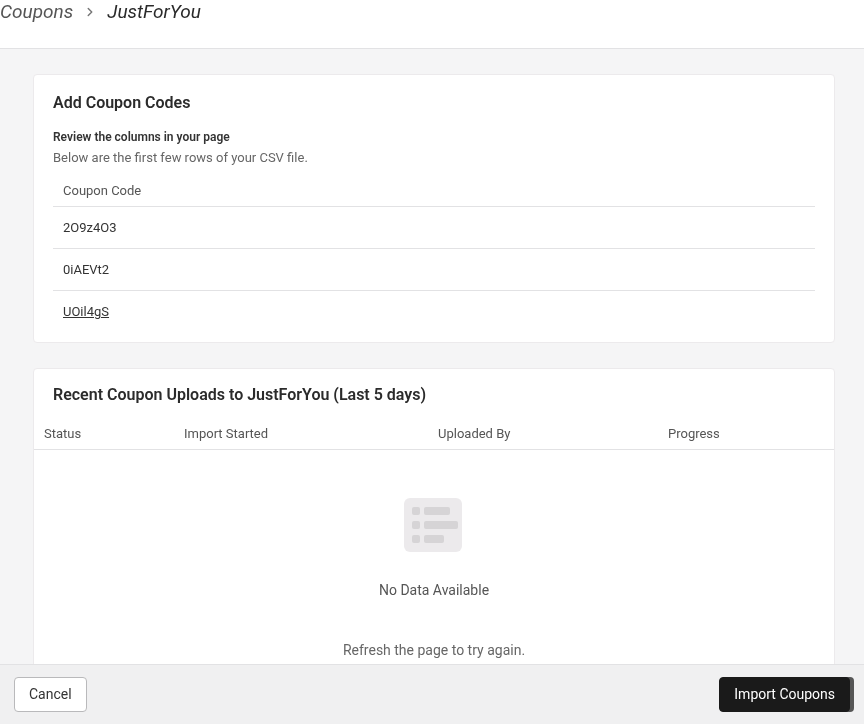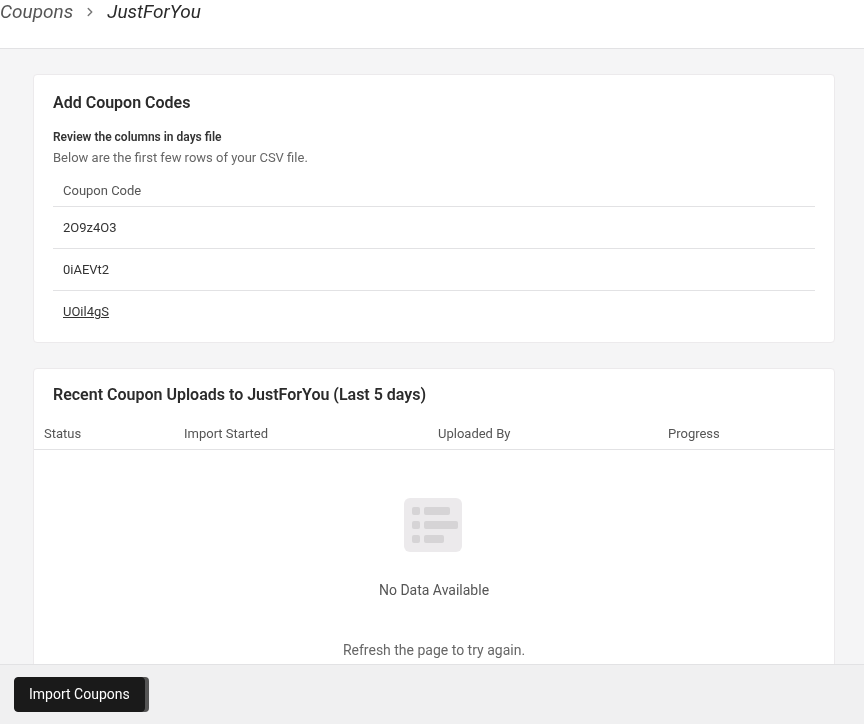--- a/index.html
+++ b/index.html
@@ -189,21 +189,21 @@
         </svg>
     </span>
     <span class="current">JustForYou</span>
   </nav>
 </div>
 
 <div class="content">
 
   <div class="card card-add">
     <h2 class="card-title">Add Coupon Codes</h2>
-    <p class="review-title">Review the columns in days file</p>
+    <p class="review-title">Review the columns in your page</p>
     <p class="review-desc">Below are the first few rows of your CSV file.</p>
     <table class="coupon-table">
       <thead>
         <tr>
           <th>Coupon Code</th>
         </tr>
       </thead>
       <tbody>
         <tr>
             <td>2O9z4O3</td>
@@ -239,14 +239,15 @@
         </svg>
       </span>
       <div class="empty-title">No Data Available</div>
       <div class="empty-subtitle">Refresh the page to try again.</div>
     </div>
   </div>
 
 </div>
 
 <div class="footer">
+  <button class="btn btn-cancel">Cancel</button>
   <button class="btn btn-primary">Import Coupons</button>
 </div>
 
 </body></html>

